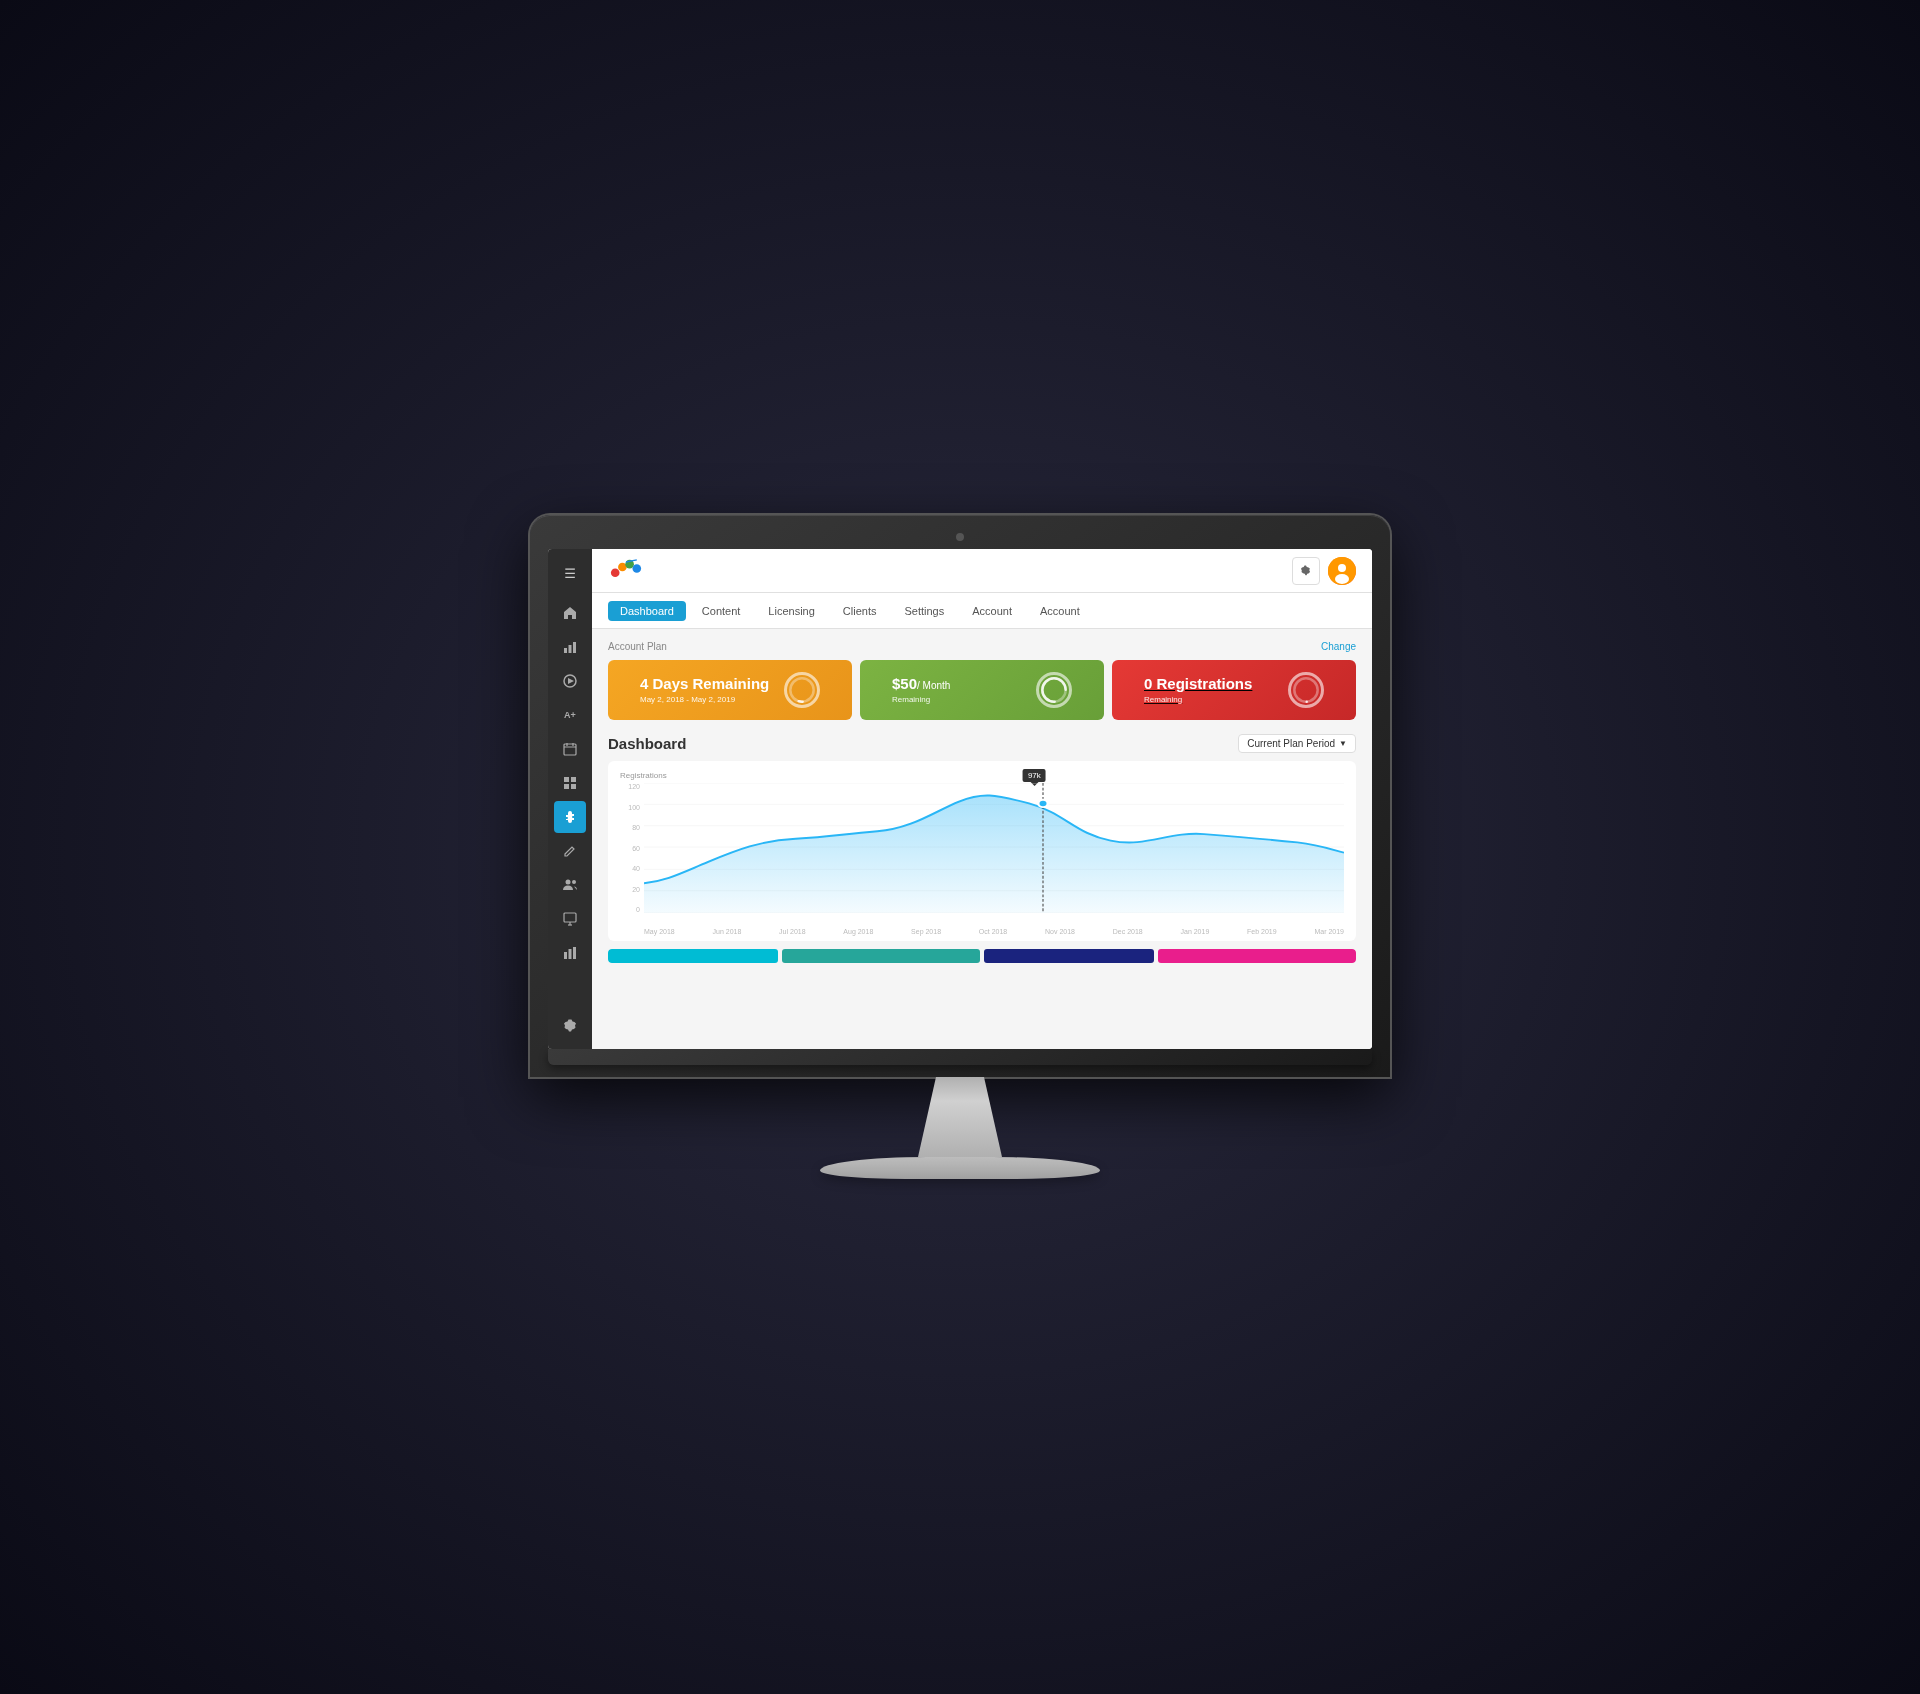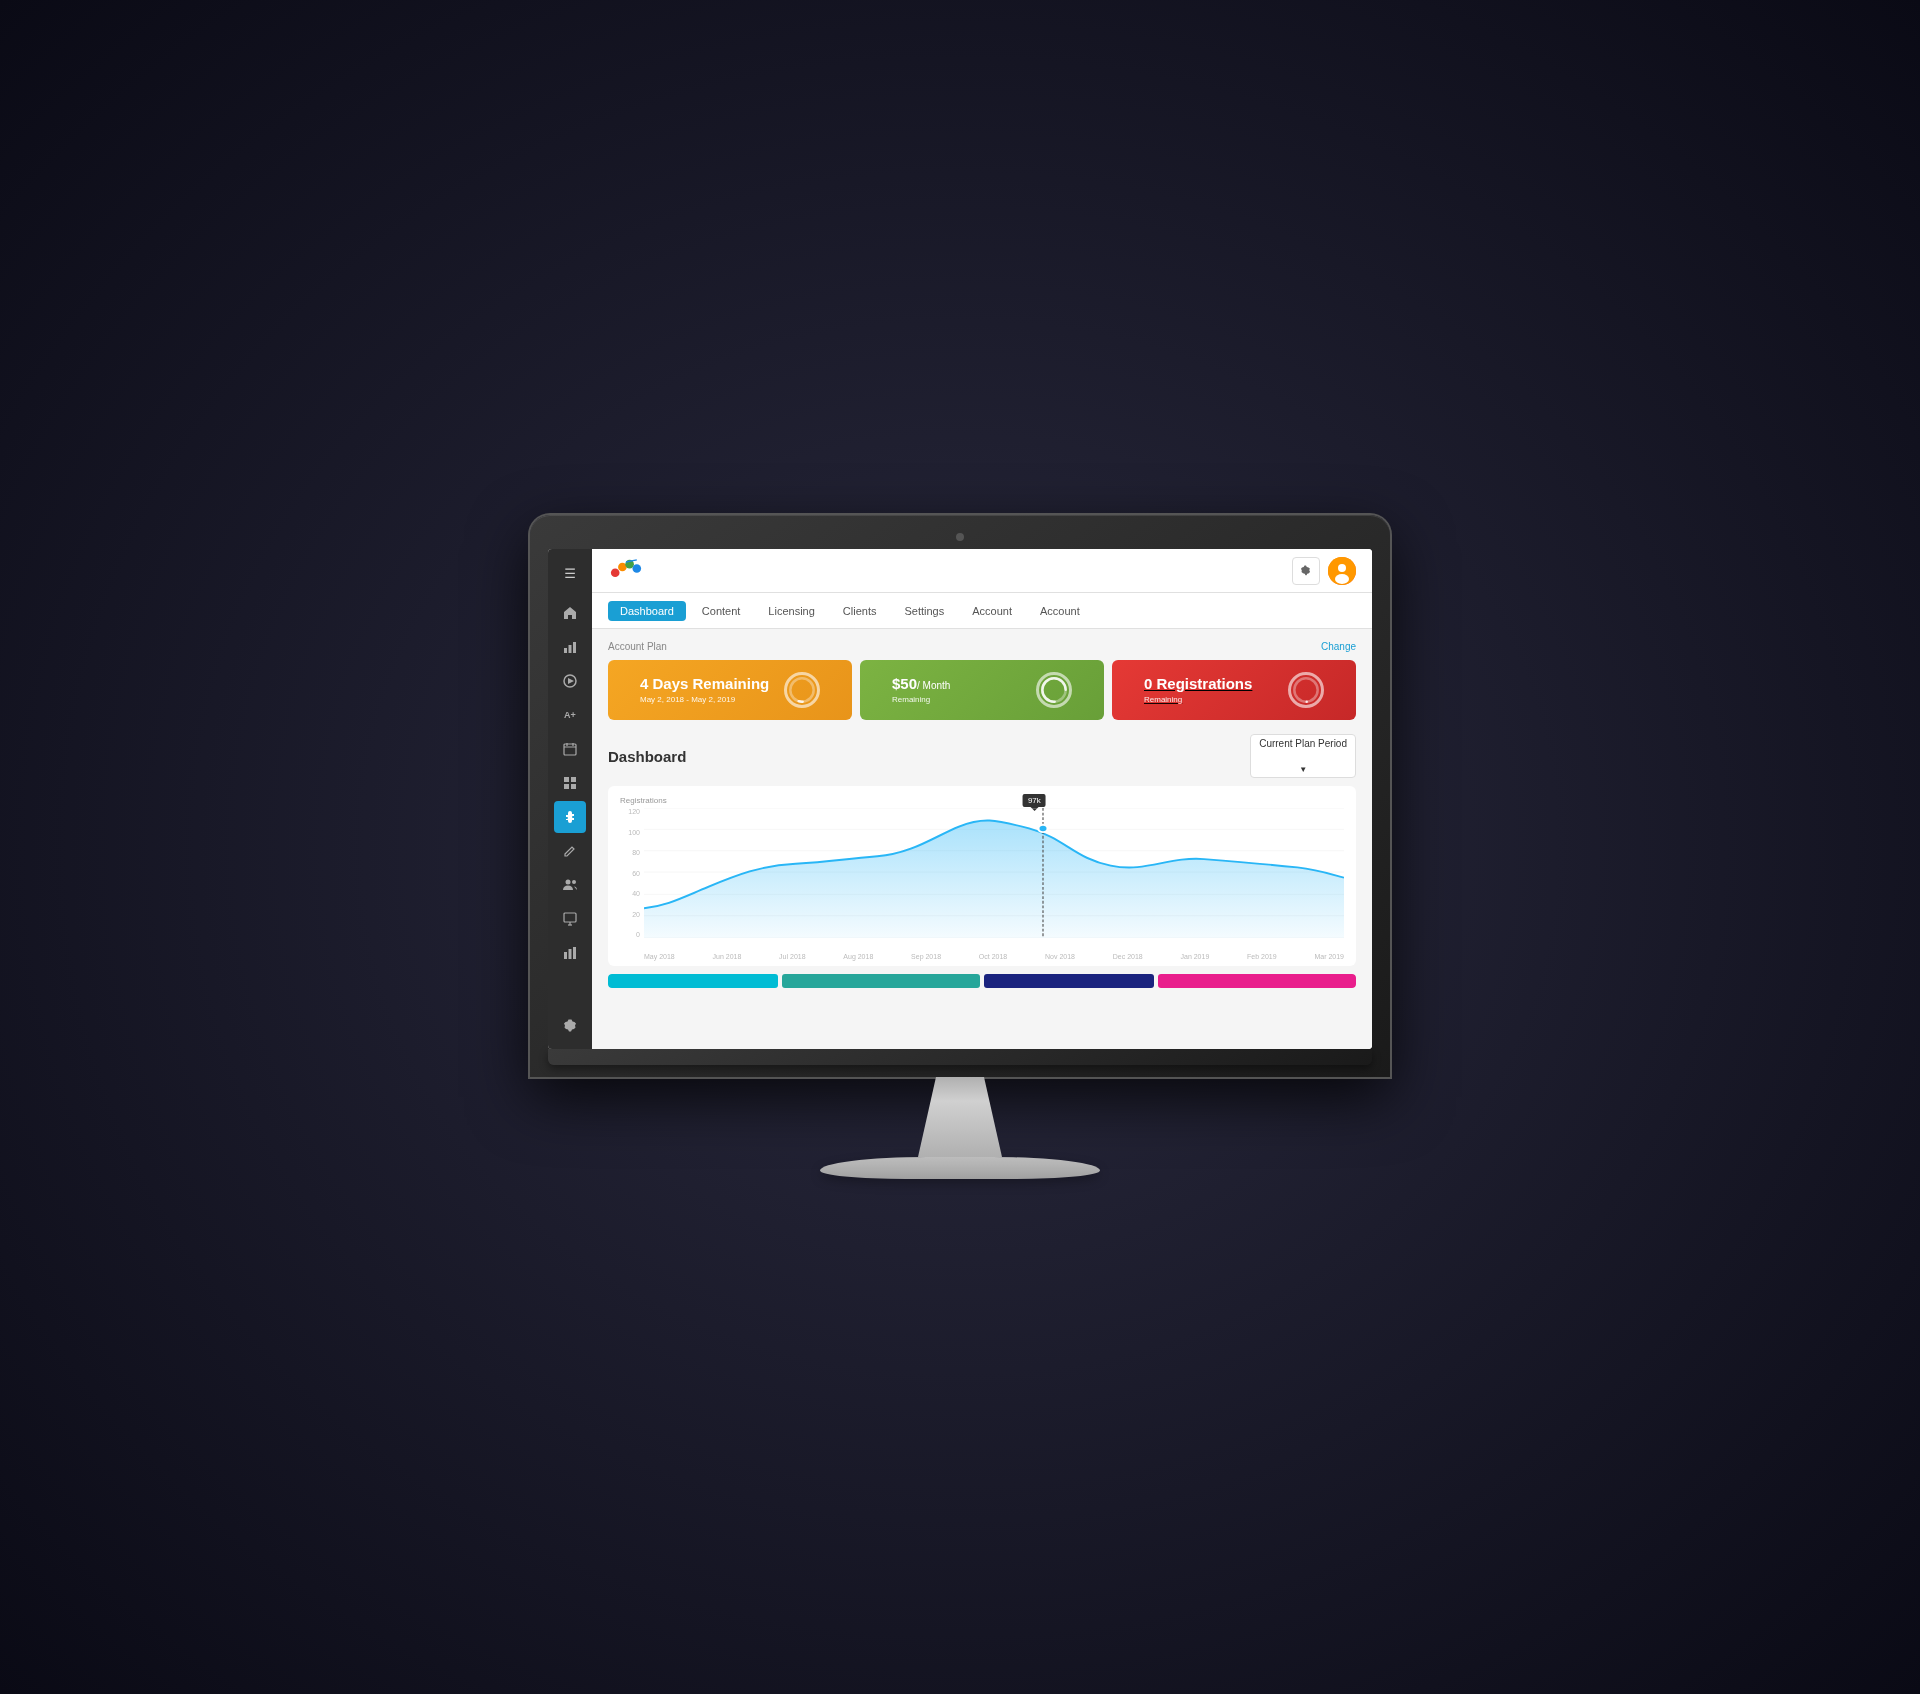--- a/index.html
+++ b/index.html
@@ -257,29 +257,28 @@
 
     .dashboard-title {
       font-size: 15px;
       font-weight: 700;
       color: #333;
     }
 
     .period-selector {
       display: flex;
       align-items: center;
-      gap: 16px;
+      gap: 4px;
       background: white;
       border: 1px solid #ddd;
       border-radius: 4px;
       padding: 3px 8px;
       font-size: 10px;
       color: #333;
       cursor: pointer;
-      flex-direction: column;
     }
 
     .period-selector .arrow { font-size: 8px; }
 
     
     .chart-container {
       background: white;
       border-radius: 6px;
       padding: 10px 12px 8px;
       height: 180px;

